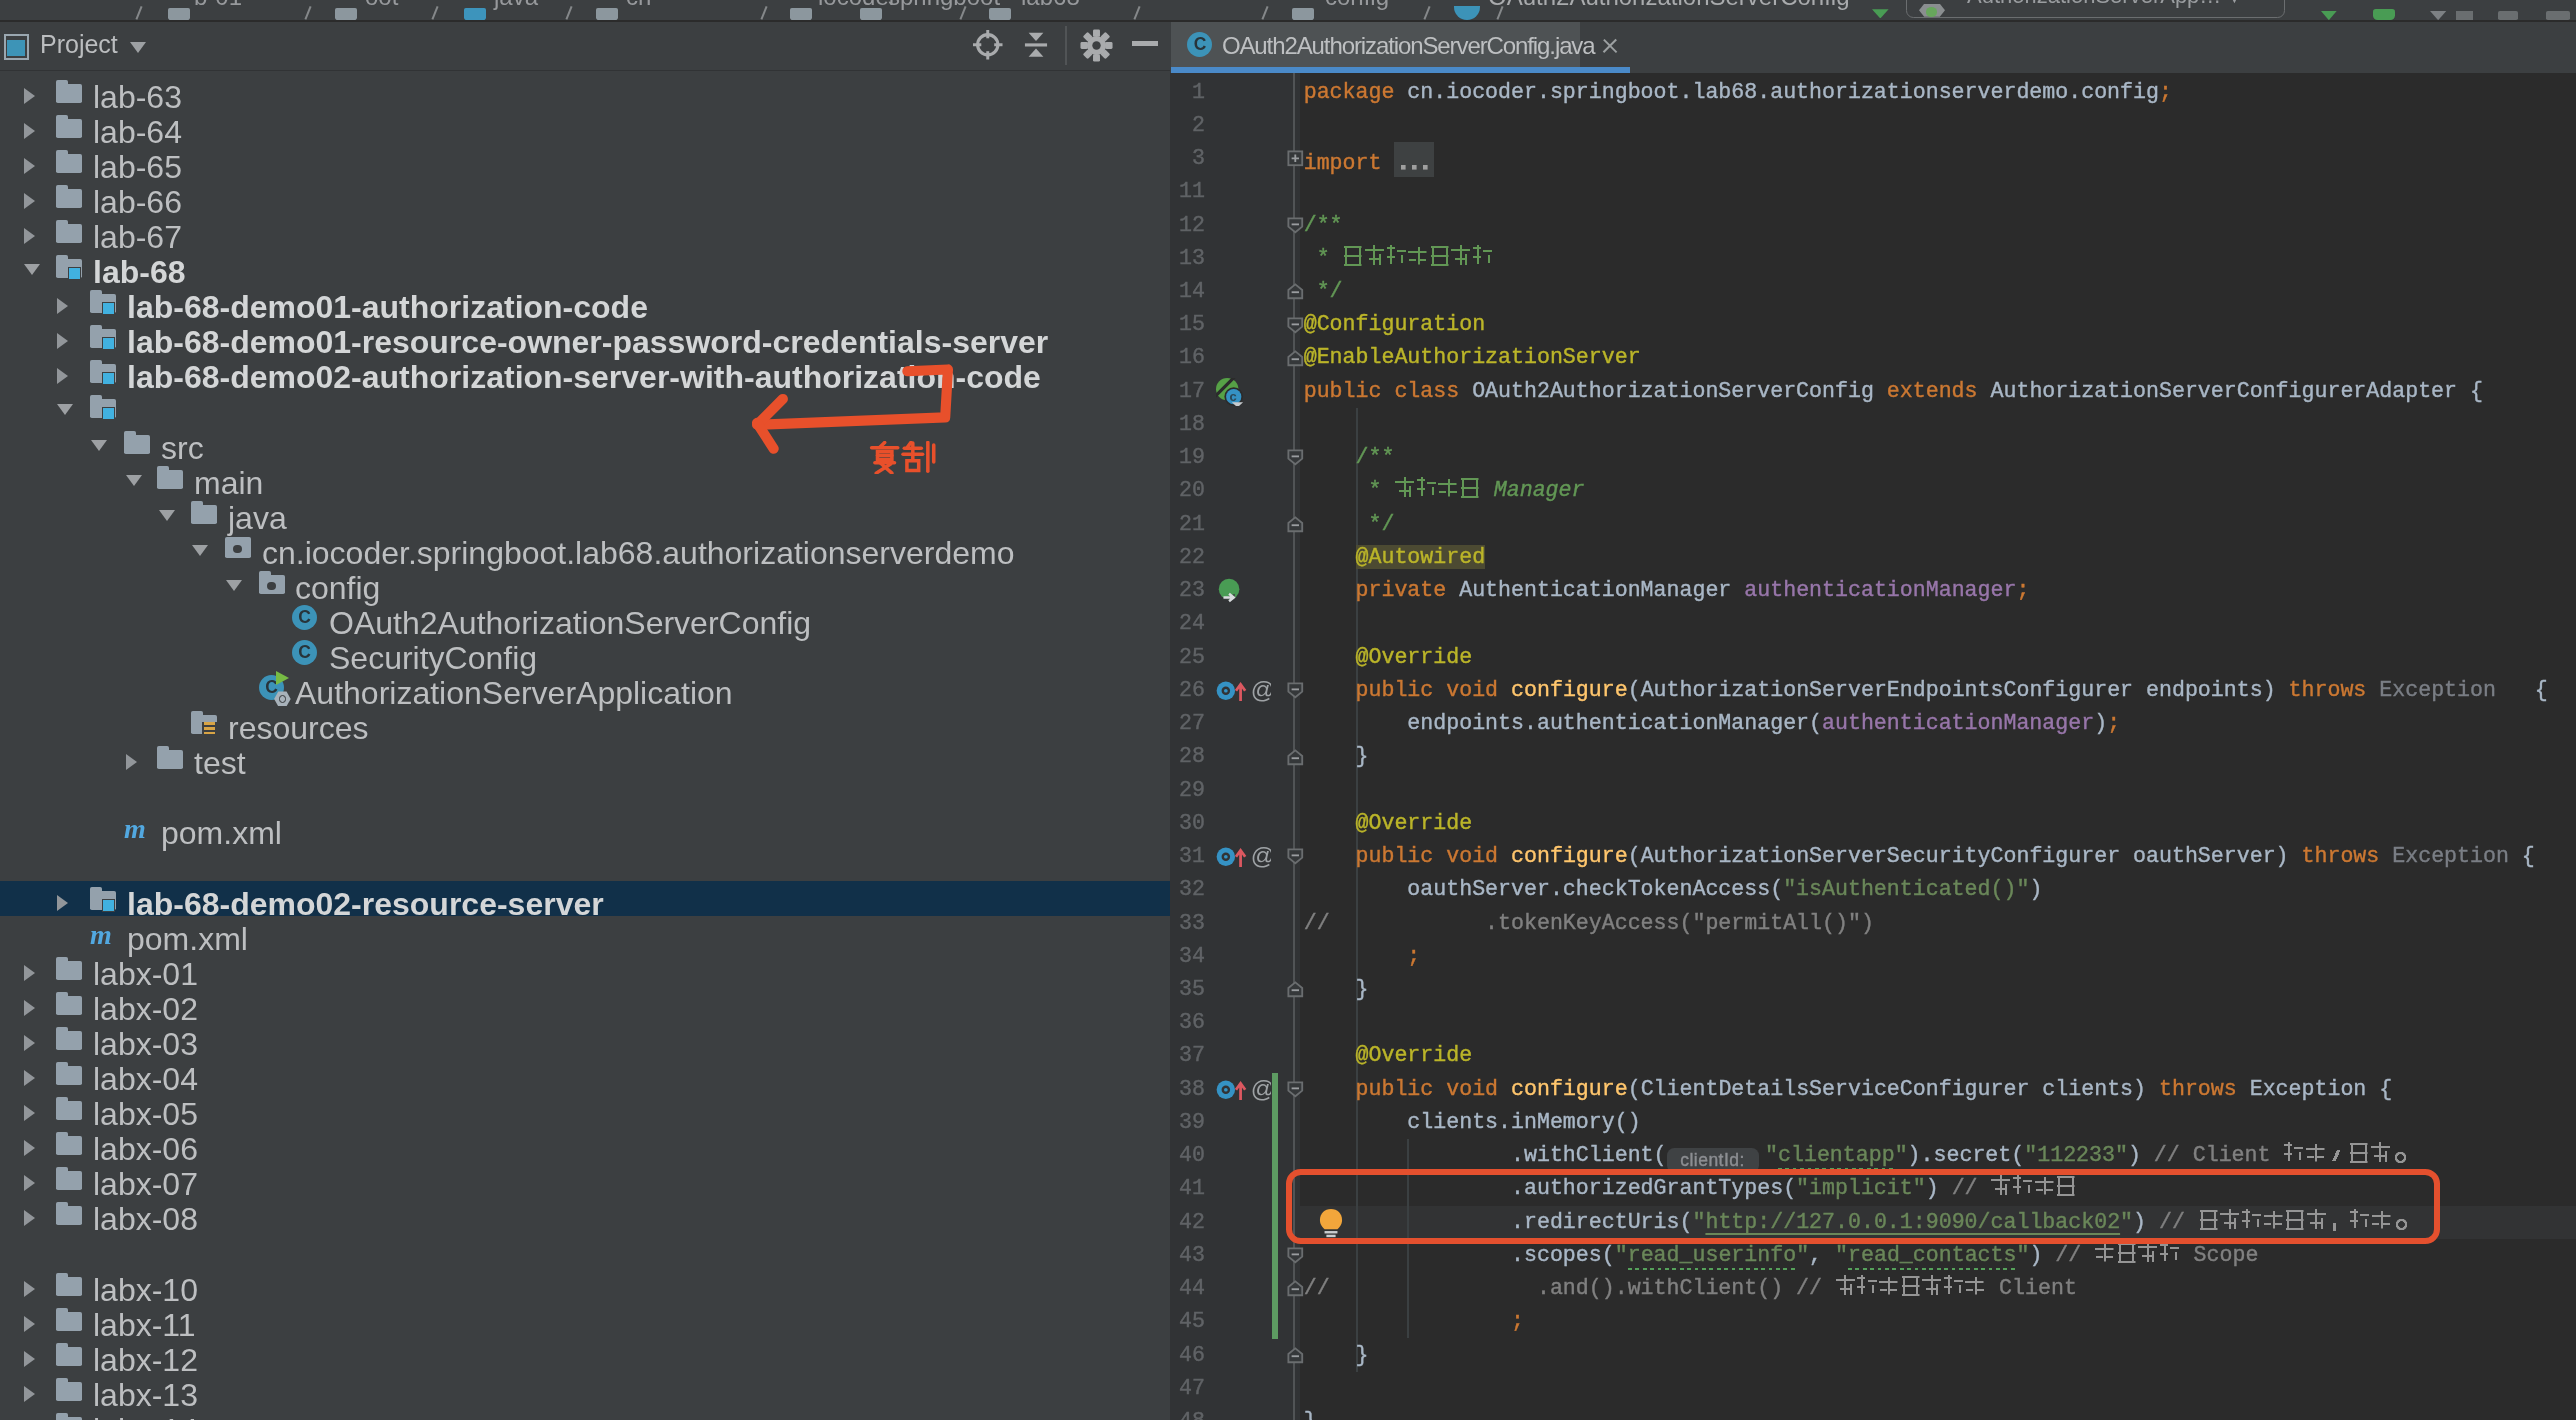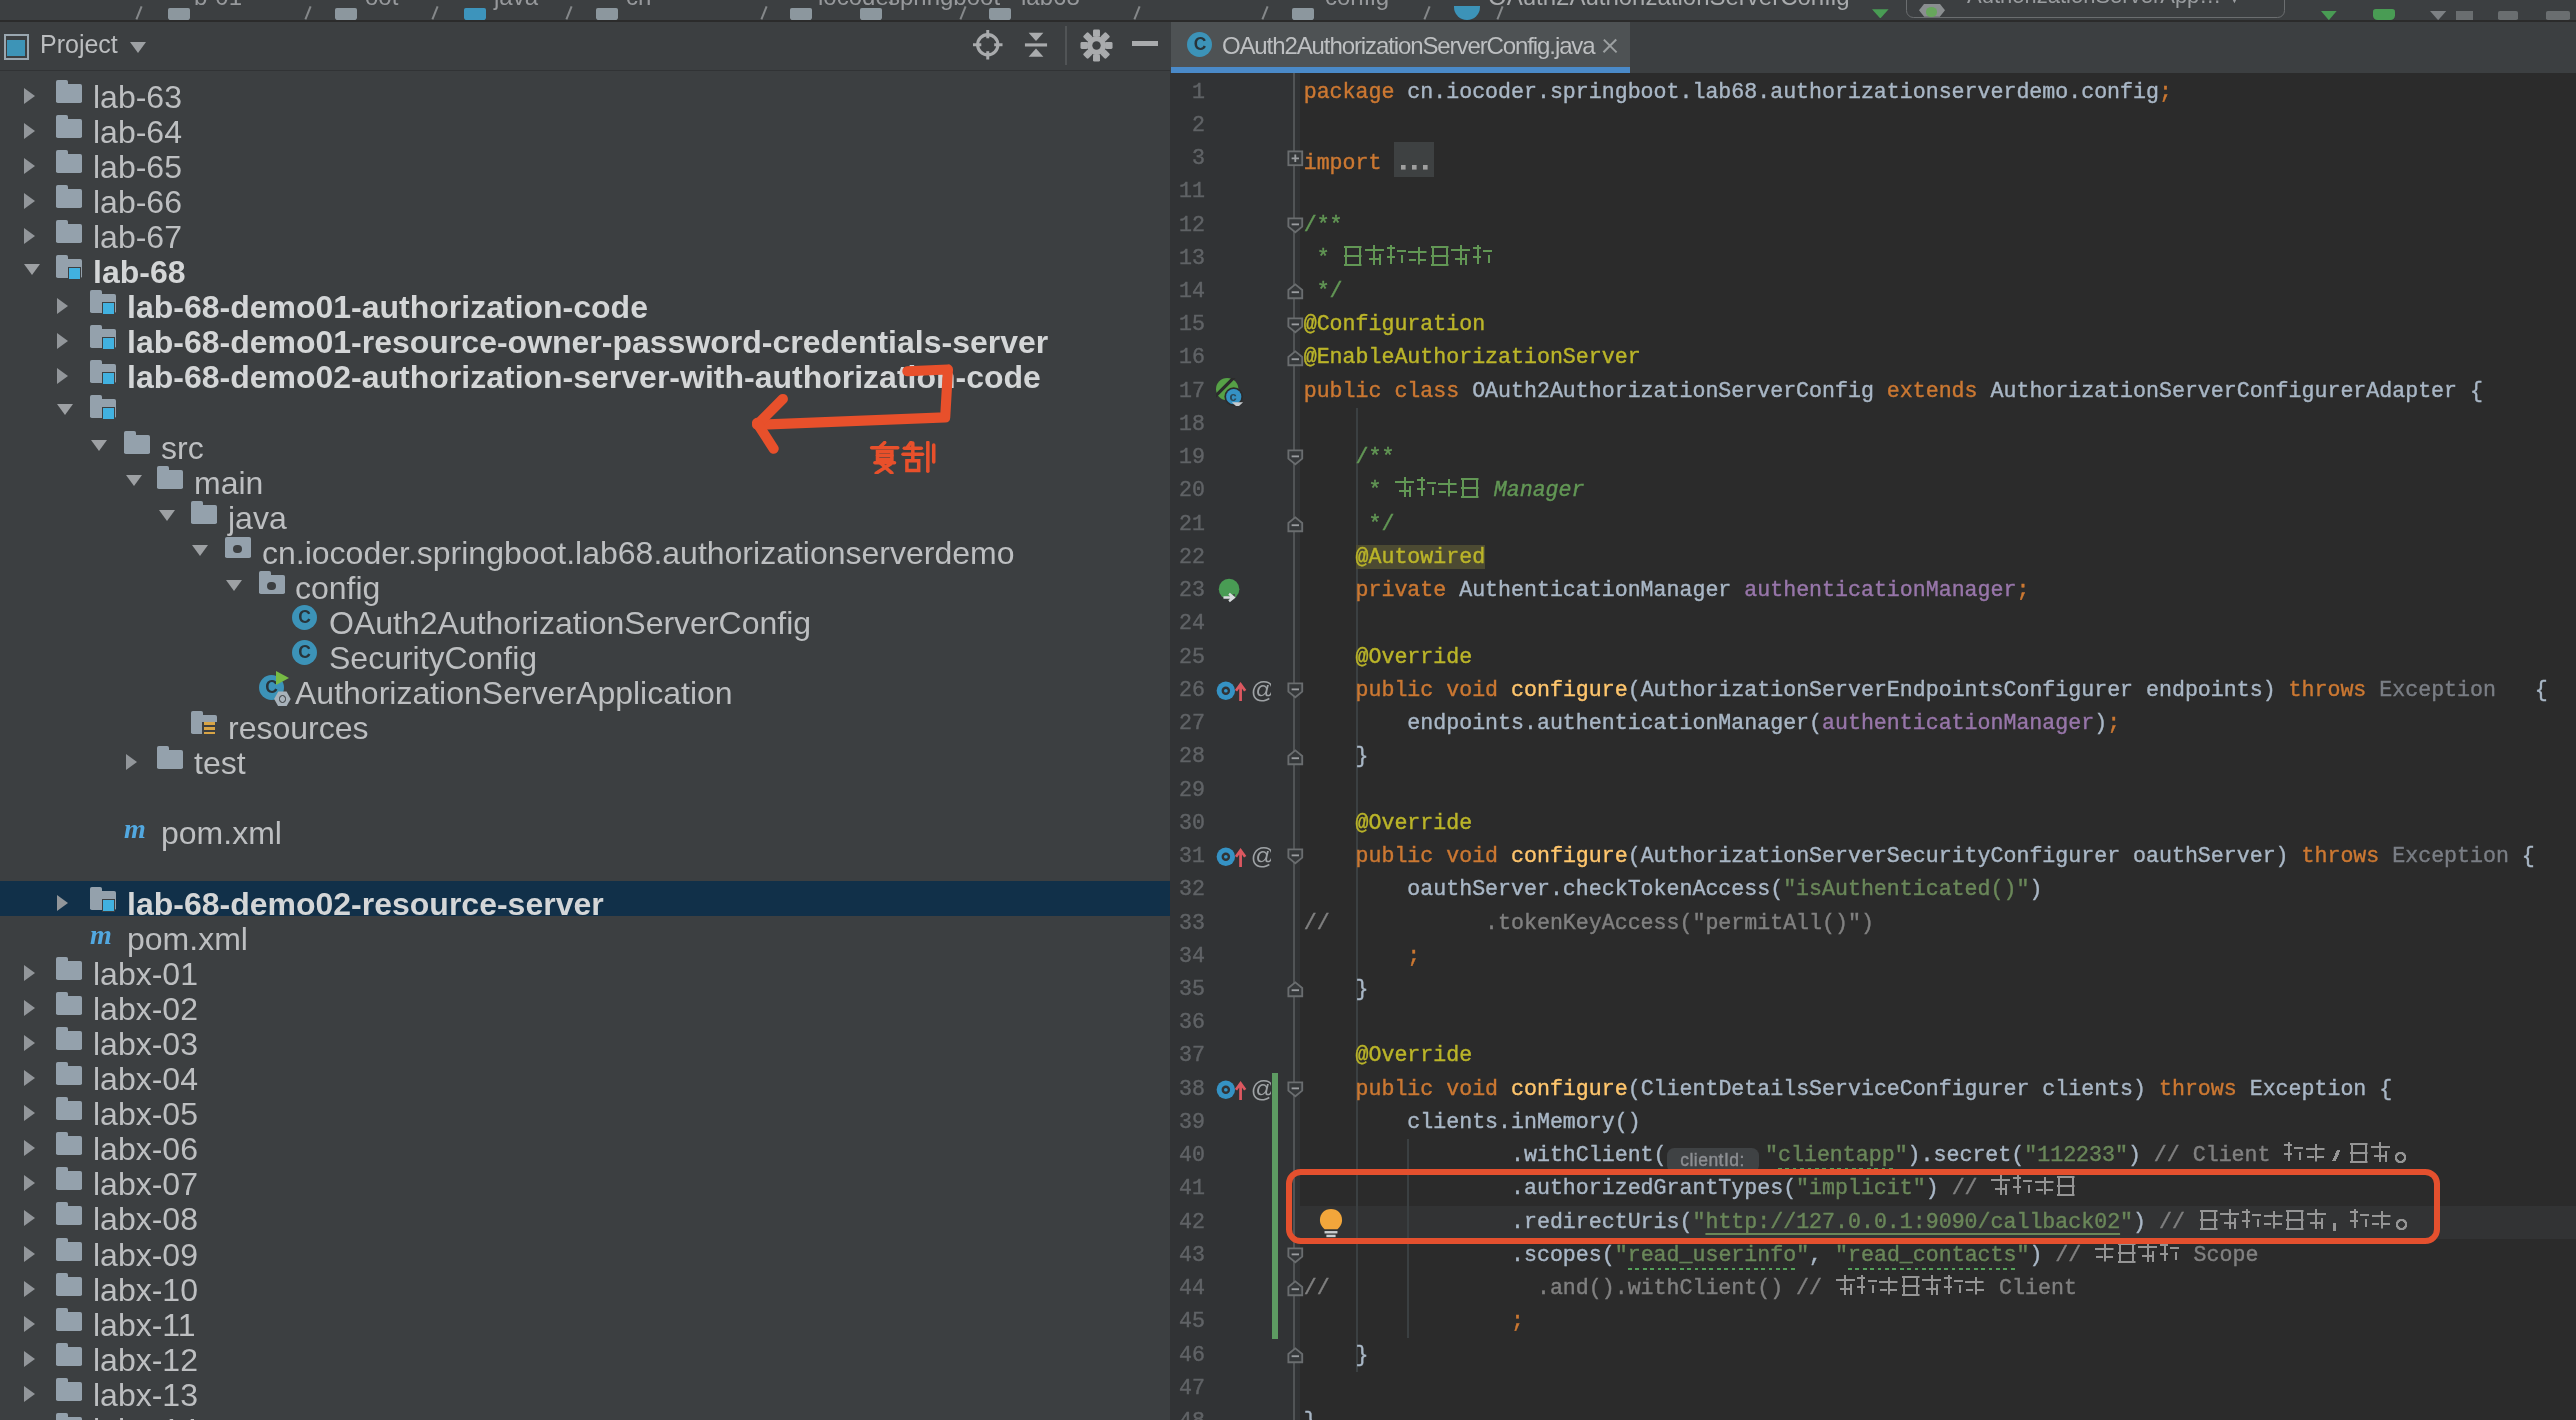--- a/index.html
+++ b/index.html
@@ -47,21 +47,21 @@
 .spr .c1{position:absolute;left:0;top:0.9px;width:25px;height:25px;border-radius:50%;background:#3c93b8}
 .spr .c1:after{content:"C";position:absolute;left:0;top:0;width:25px;height:25px;text-align:center;line-height:25px;font-size:17.5px;font-weight:bold;color:#28343a}
 .spr .tr{position:absolute;right:-1.8px;top:-3.7px;width:0;height:0;border-top:7.4px solid transparent;border-bottom:7.4px solid transparent;border-left:13px solid #77bb44;transform:rotate(0deg)}
 .spr .hx{position:absolute;right:-3.7px;bottom:-3.7px;width:16.6px;height:14.8px;background:#a8b2ba;clip-path:polygon(25% 0,75% 0,100% 50%,75% 100%,25% 100%,0 50%);}
 .spr .hx i{position:absolute;left:4.6px;top:3.7px;width:7.4px;height:7.4px;border:1.8px solid #34383b;border-radius:50%}
 
 .mvn{font-family:"Liberation Serif",serif;font-style:italic;font-weight:bold;font-size:28px;color:#52a8e0;margin-top:-1.8px}
 
 #editor{position:absolute;left:1170px;top:22px;width:1406px;height:1398px;background:#2b2b2b}
 #tabbar{position:absolute;left:0;top:0;width:1406px;height:51px;background:#3c3f41}
-#tab{position:absolute;left:0.9px;top:0;width:459px;height:45px;background:#4e5254}
+#tab{position:absolute;left:0.9px;top:0;width:409px;height:45px;background:#4e5254}
 #tabu{position:absolute;left:0.9px;top:45px;width:459px;height:5.5px;background:#4a8ac9}
 #tab .cic{position:absolute;left:16.6px;top:10.2px}
 #tab .tt{position:absolute;left:51px;top:10.2px;font-size:24px;color:#bdbfc1;letter-spacing:-1.1px}
 #tab .x{position:absolute;left:430px;top:14.8px;width:17.5px;height:17.5px}#tab .x:before,#tab .x:after{content:"";position:absolute;left:8.3px;top:0;width:2.2px;height:17.5px;background:#9ca0a2;transform:rotate(45deg)}#tab .x:after{transform:rotate(-45deg)}
 #gutter{position:absolute;left:0;top:51px;width:130px;height:1347px;background:#313335}
 #foldline{position:absolute;left:123px;top:51px;width:1.8px;height:1347px;background:#515456}
 #vcs{position:absolute;left:102px;width:5.5px;background:#5d9b62}
 .ln{position:absolute;width:35px;text-align:right;font-family:"Liberation Mono",monospace;font-size:21.6px;color:#606366;line-height:33px;-webkit-text-stroke:0.4px}
 .crow{position:absolute;left:130px;width:1276px;height:33px}
 .cline{position:absolute;left:3.7px;top:0;height:33px;line-height:33px;font-family:"Liberation Mono",monospace;font-size:21.6px;white-space:pre;color:#a9b7c6;-webkit-text-stroke:0.4px}
@@ -405,27 +405,20 @@
         </div>
         <div class="tx" style="left:93px">labx-07</div>
       </div>
       <div class="trow" style="top:1174px">
         <div class="ar tri-r" style="left:24px;top:14px"></div>
         <div class="ic" style="left:56px">
           <div class="fold"></div>
         </div>
         <div class="tx" style="left:93px">labx-08</div>
       </div>
-      <div class="trow" style="top:1210px">
-        <div class="ar tri-r" style="left:24px;top:14px"></div>
-        <div class="ic" style="left:56px">
-          <div class="fold"></div>
-        </div>
-        <div class="tx" style="left:93px">labx-09</div>
-      </div>
       <div class="trow" style="top:1245px">
         <div class="ar tri-r" style="left:24px;top:14px"></div>
         <div class="ic" style="left:56px">
           <div class="fold"></div>
         </div>
         <div class="tx" style="left:93px">labx-10</div>
       </div>
       <div class="trow" style="top:1280px">
         <div class="ar tri-r" style="left:24px;top:14px"></div>
         <div class="ic" style="left:56px">

